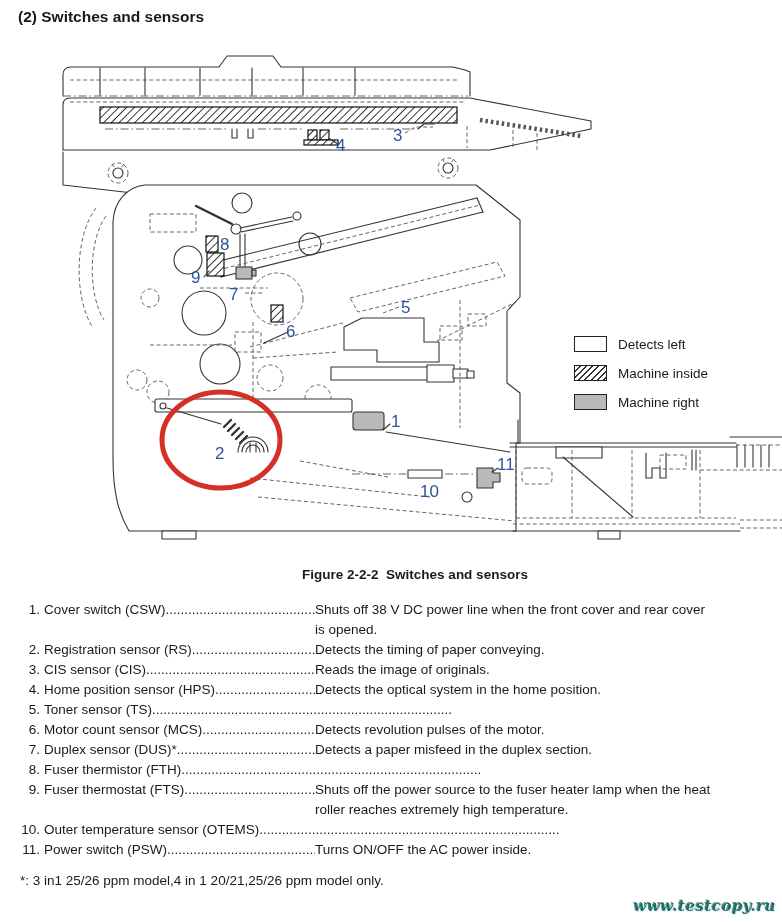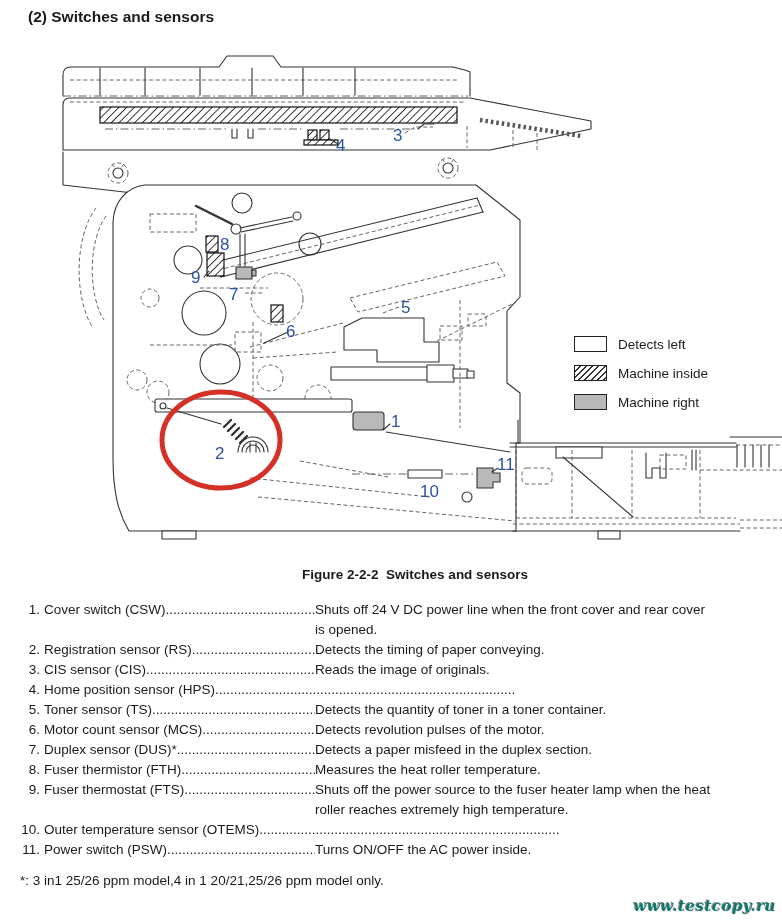--- a/index.html
+++ b/index.html
@@ -1,18 +1,18 @@
 <!DOCTYPE html>
 <html><head>
 <meta charset="utf-8">
 <style>
   html,body{margin:0;padding:0}
   body{width:782px;height:922px;position:relative;background:#fff;overflow:hidden;
        font-family:"Liberation Sans",sans-serif;color:#1a1a1a;}
-  .heading{position:absolute;left:28px;top:8px;font-size:15.5px;font-weight:bold;}
+  .heading{position:absolute;left:18px;top:8px;font-size:15.5px;font-weight:bold;}
   svg.diagram{position:absolute;left:0;top:45px;}
   .legend{position:absolute;left:574px;top:336px;}
   .legend .lrowl{display:flex;align-items:center;height:16px;margin-bottom:13px;}
   .swatch{width:33px;height:16px;border:1px solid #222;margin-right:11px;box-sizing:border-box;flex:none;}
   .swatch.white{background:#fff;}
   .swatch.hatched{background:repeating-linear-gradient(135deg,#fff 0 3px,#333 3px 4.4px);}
   .swatch.gray{background:#b9b9b9;}
   .legend-label{font-size:13.5px;}
   .caption{position:absolute;left:0;top:567px;width:782px;text-align:center;
            font-weight:bold;font-size:13.5px;white-space:pre;padding-left:24px;}
@@ -232,63 +232,62 @@
   </div>
 </div>
 
 <div class="caption">Figure 2-2-2  Switches and sensors</div>
 
 <div class="list">
   <div class="lrow">
     <span class="num">1.</span>
     <span class="lab">Cover switch (CSW)</span>
     <span class="dots">................................................................................</span>
-    <span class="desc">Shuts off 24 V DC power line when the front cover and rear cover
+    <span class="desc">Shuts off 38 V DC power line when the front cover and rear cover
 is opened.</span>
   </div>
   <div class="lrow">
     <span class="num">2.</span>
     <span class="lab">Registration sensor (RS)</span>
     <span class="dots">................................................................................</span>
     <span class="desc">Detects the timing of paper conveying.</span>
   </div>
   <div class="lrow">
     <span class="num">3.</span>
     <span class="lab">CIS sensor (CIS)</span>
     <span class="dots">................................................................................</span>
     <span class="desc">Reads the image of originals.</span>
   </div>
   <div class="lrow">
     <span class="num">4.</span>
     <span class="lab">Home position sensor (HPS)</span>
     <span class="dots">................................................................................</span>
+    <span class="desc">Detects the optical system in the home position.</span>
   </div>
   <div class="lrow">
     <span class="num">5.</span>
     <span class="lab">Toner sensor (TS)</span>
     <span class="dots">................................................................................</span>
-    <span class="desc">Detects the quantity of toner in a toner container.</span>
   </div>
   <div class="lrow">
     <span class="num">6.</span>
     <span class="lab">Motor count sensor (MCS)</span>
     <span class="dots">................................................................................</span>
     <span class="desc">Detects revolution pulses of the motor.</span>
   </div>
   <div class="lrow">
     <span class="num">7.</span>
     <span class="lab">Duplex sensor (DUS)*</span>
     <span class="dots">................................................................................</span>
     <span class="desc">Detects a paper misfeed in the duplex section.</span>
   </div>
   <div class="lrow">
     <span class="num">8.</span>
     <span class="lab">Fuser thermistor (FTH)</span>
     <span class="dots">................................................................................</span>
-    <span class="desc">Measures the heat roller temperature.</span>
   </div>
   <div class="lrow">
     <span class="num">9.</span>
     <span class="lab">Fuser thermostat (FTS)</span>
     <span class="dots">................................................................................</span>
     <span class="desc">Shuts off the power source to the fuser heater lamp when the heat
 roller reaches extremely high temperature.</span>
   </div>
   <div class="lrow">
     <span class="num">10.</span>

